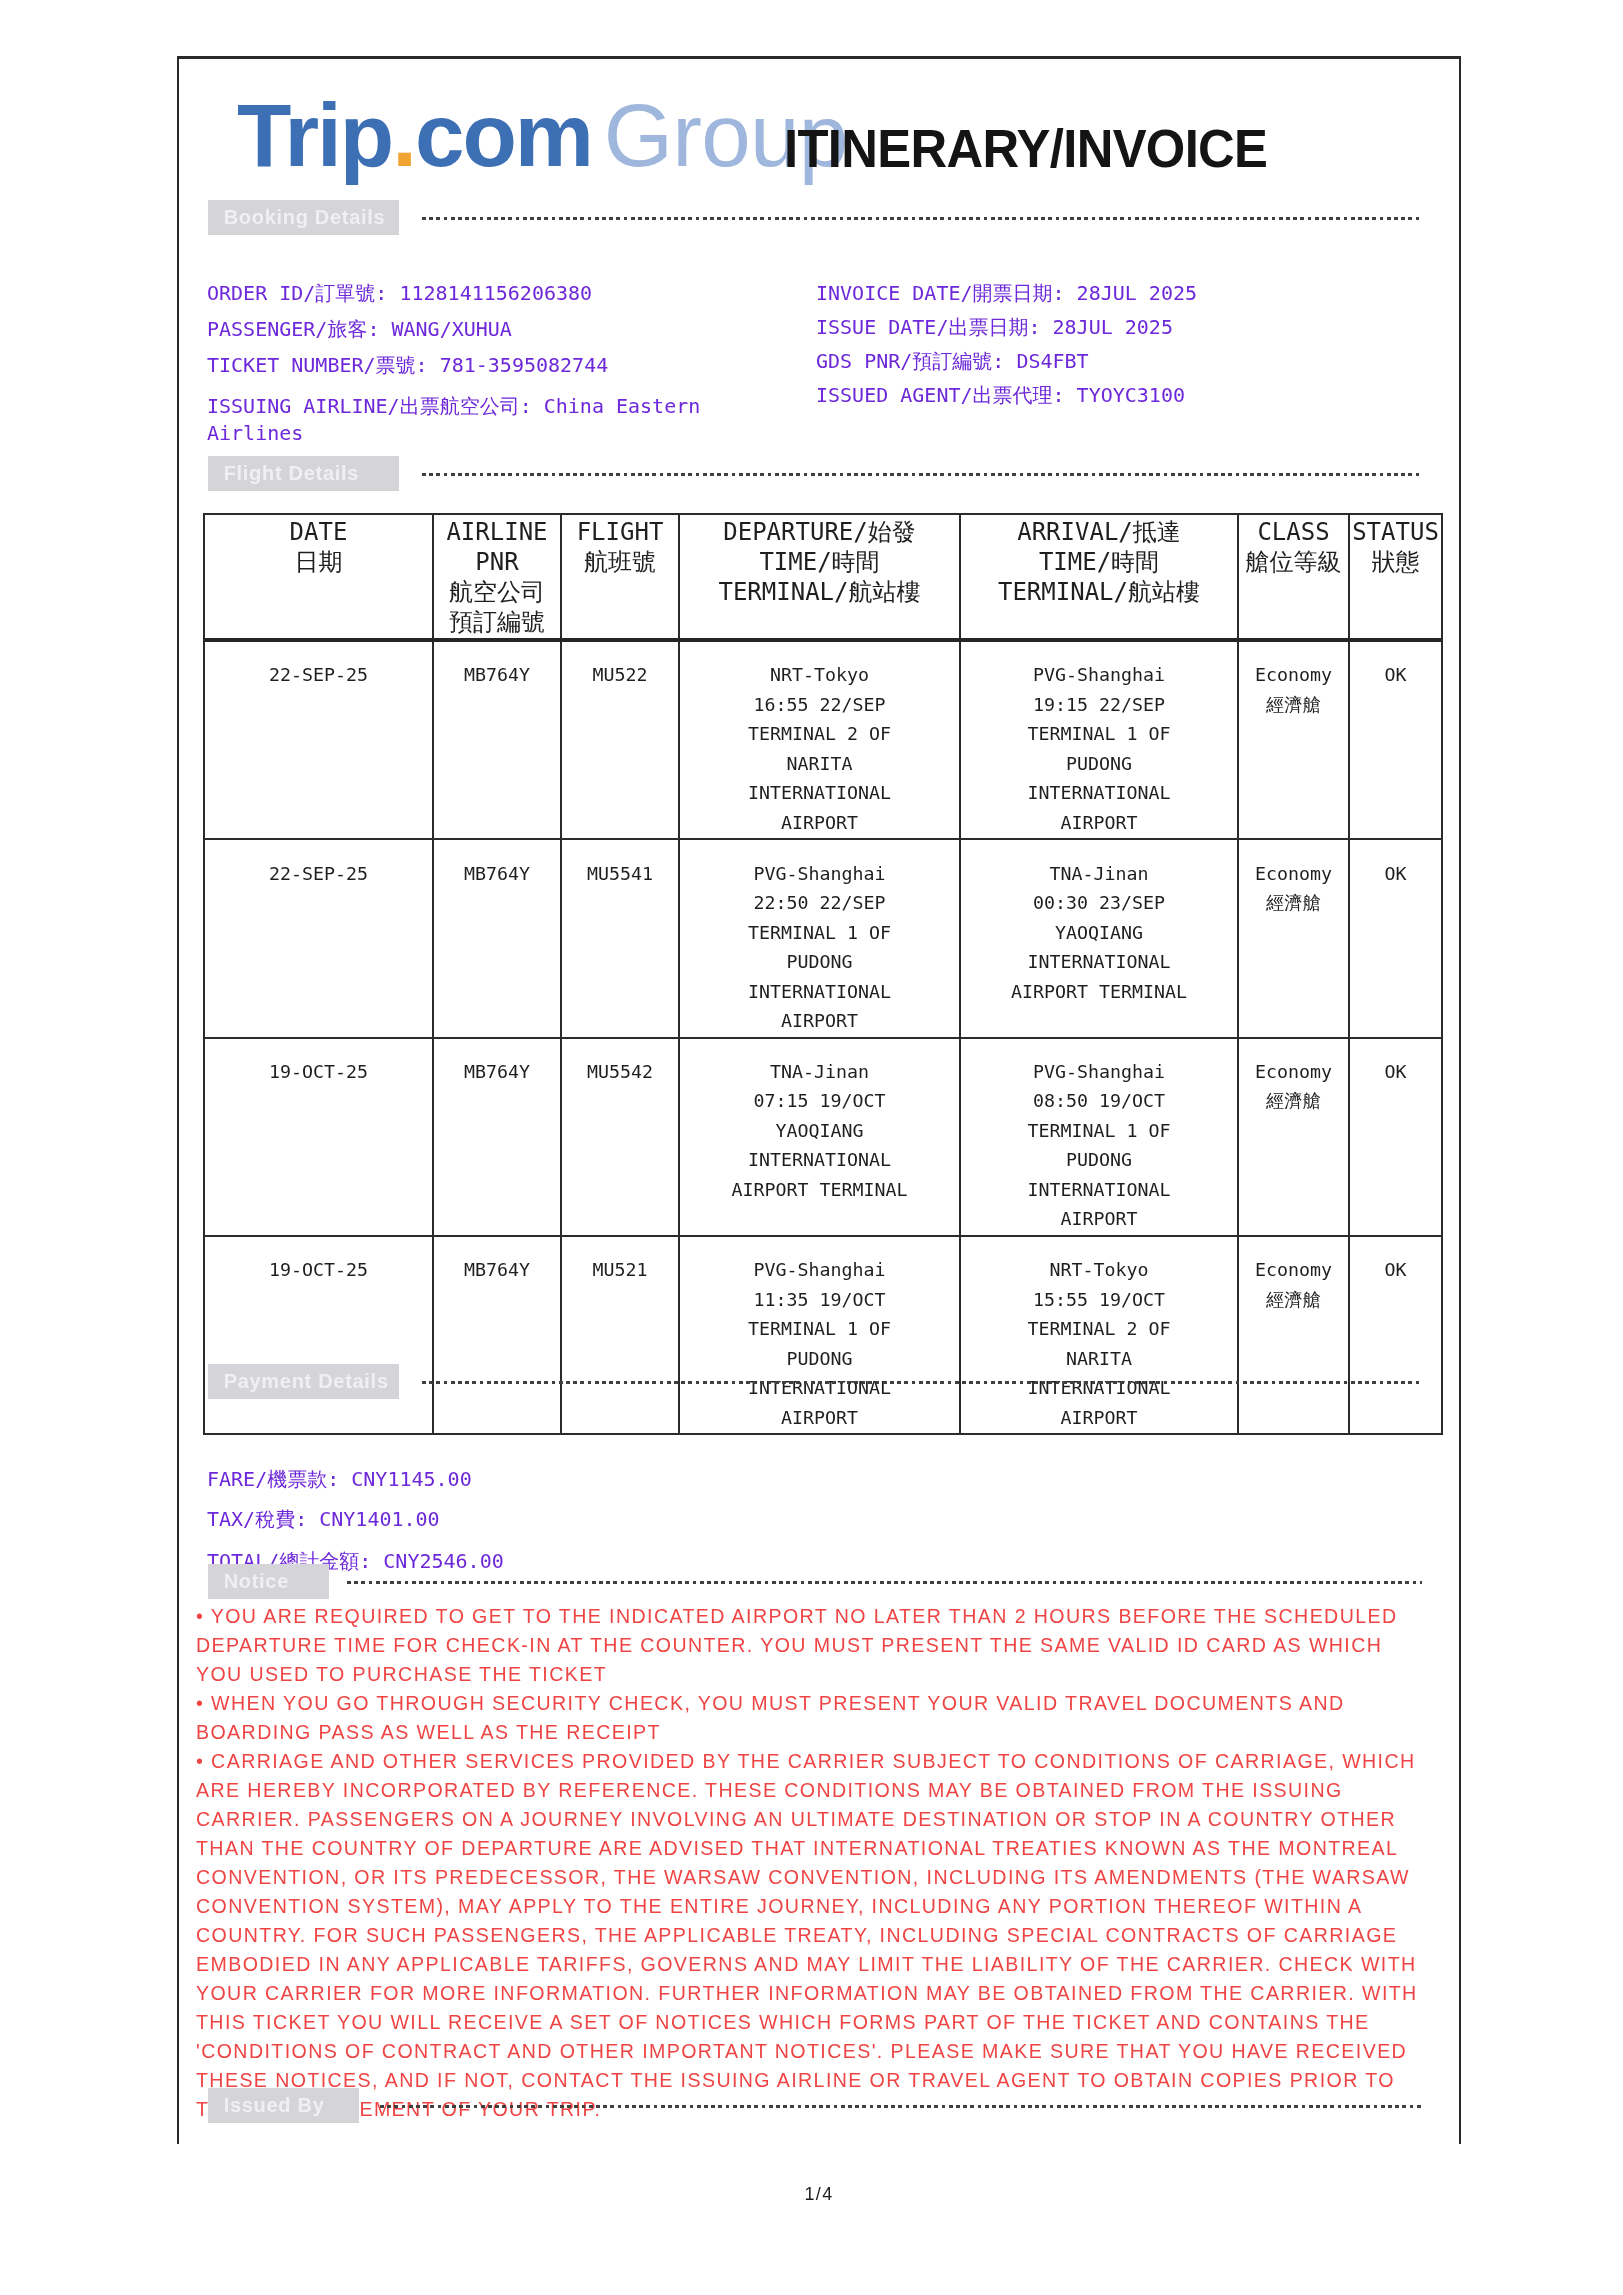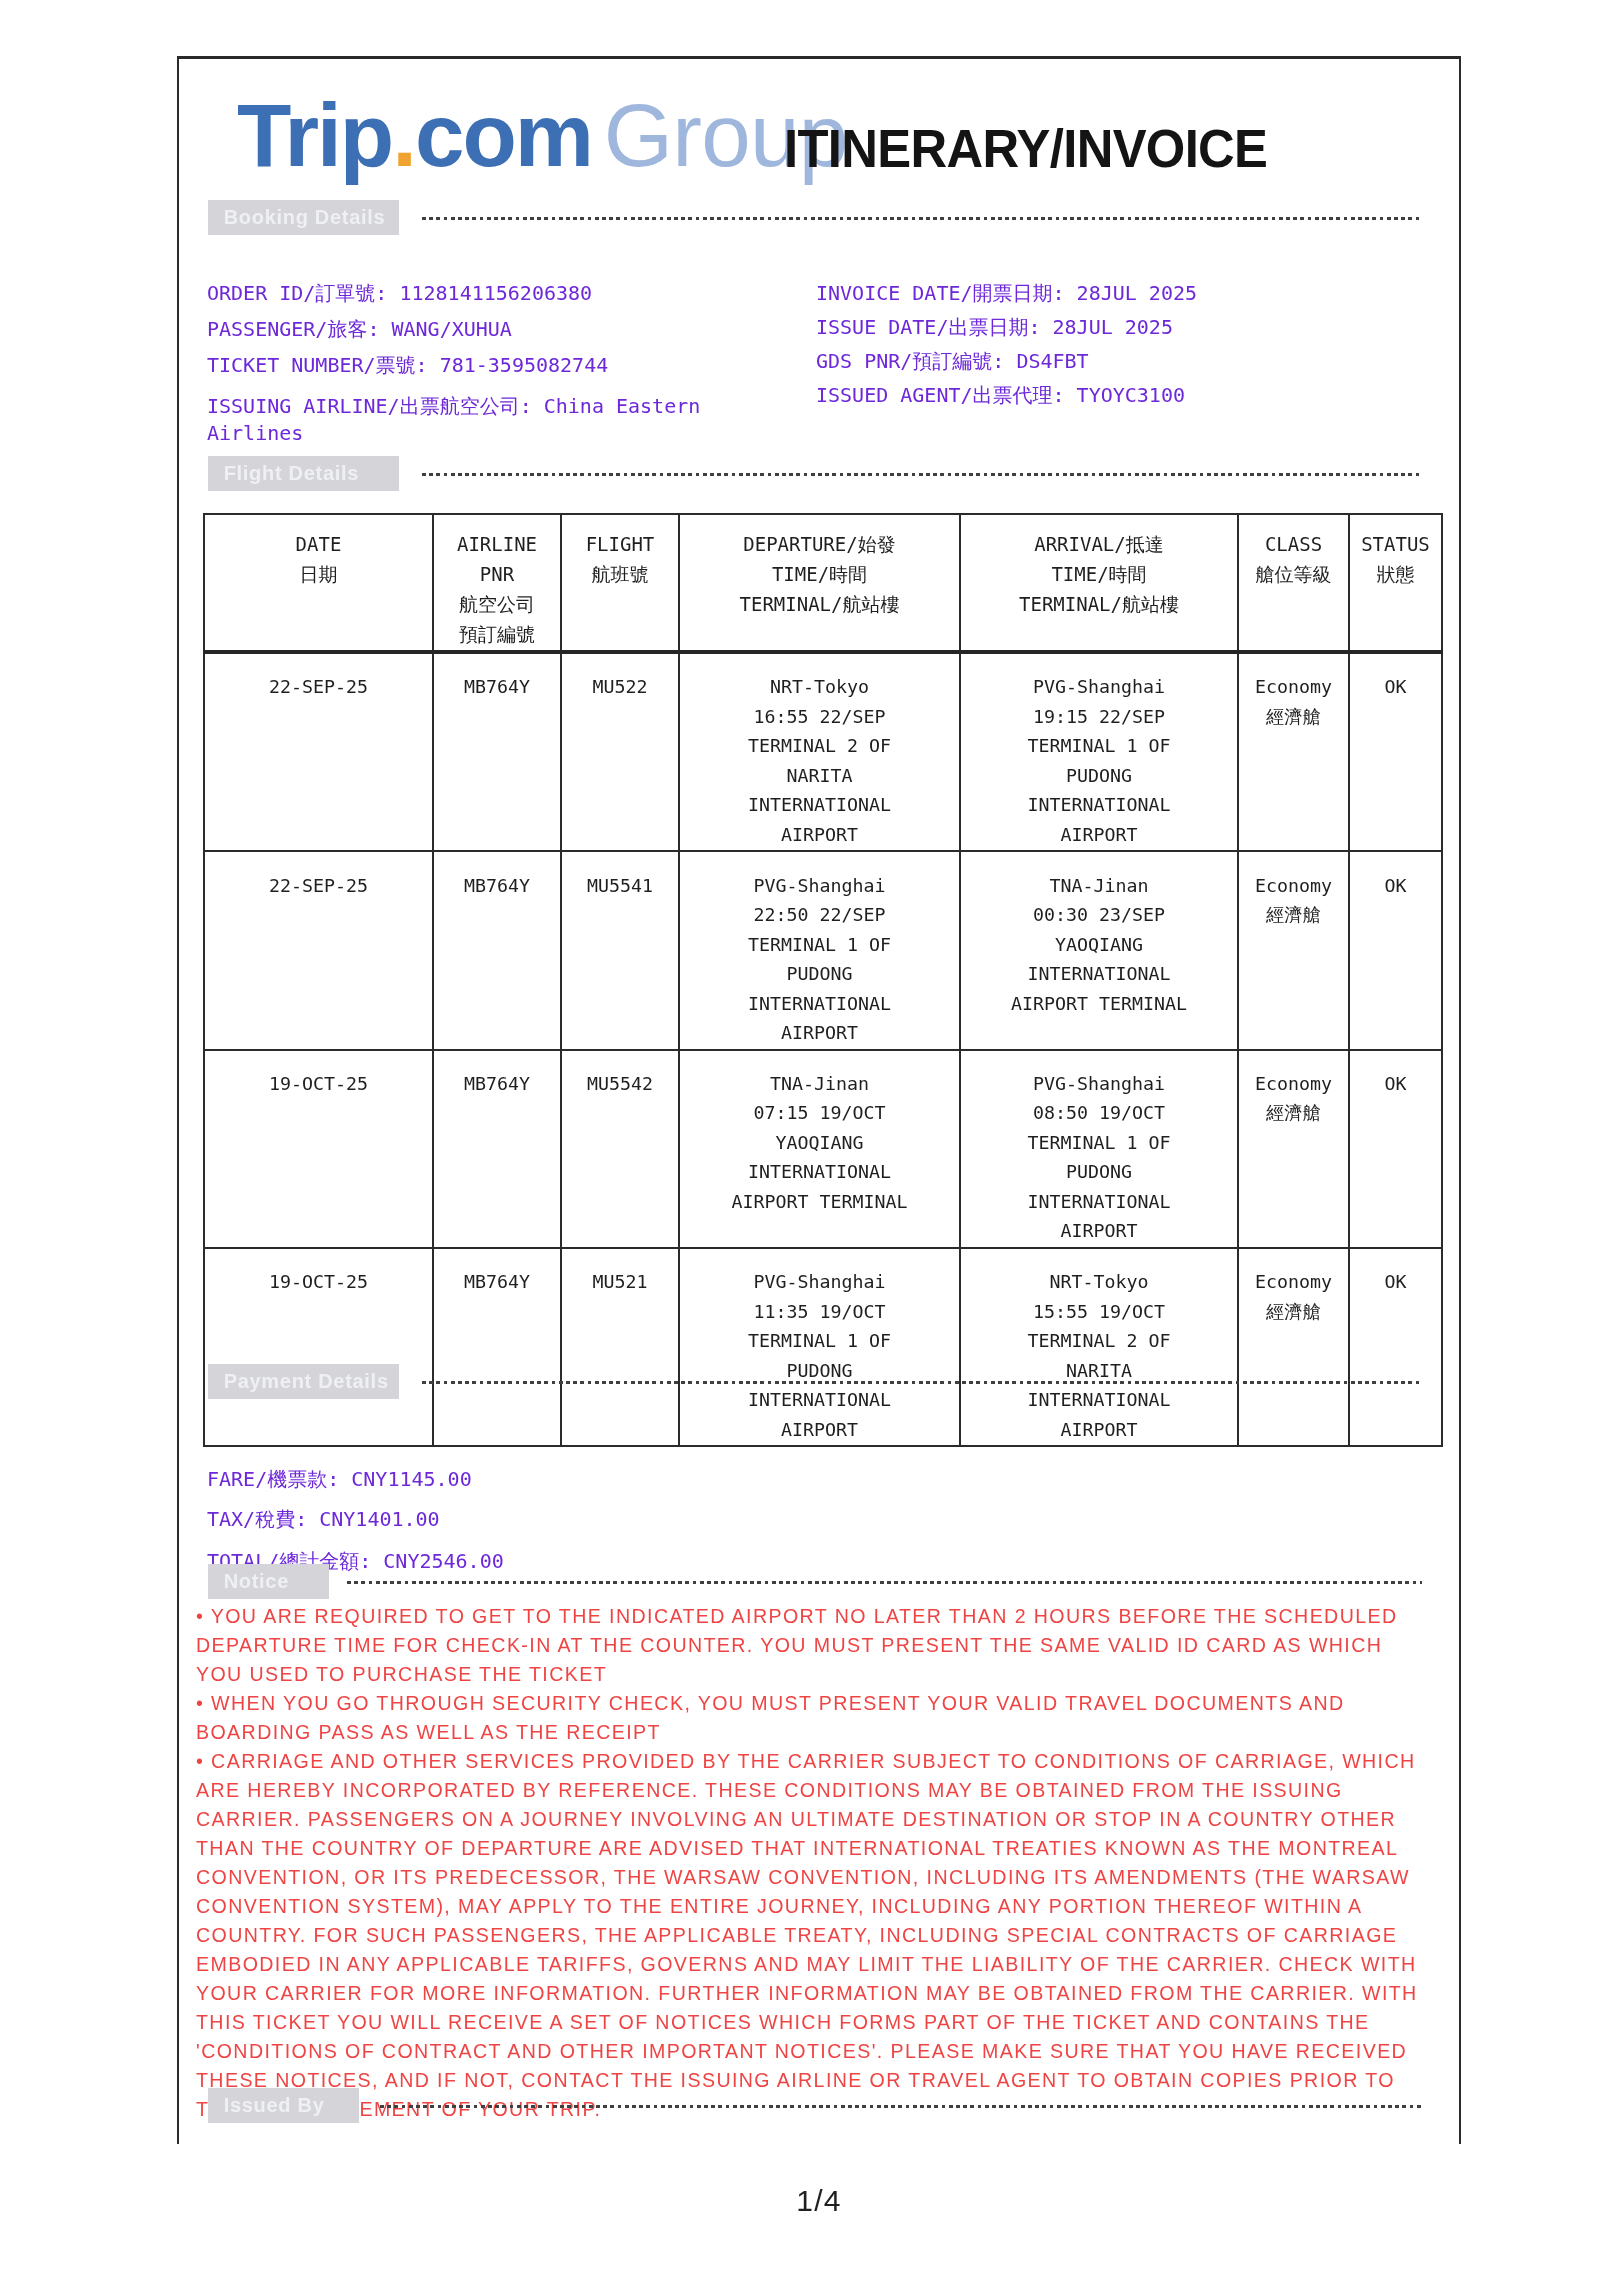--- a/index.html
+++ b/index.html
@@ -46,39 +46,39 @@
   
   table.flights {
     position:absolute; left:203px; top:513px; width:1238px;
     border-collapse:collapse; table-layout:fixed;
   }
   table.flights th, table.flights td {
     border:2px solid #2b2b2b; vertical-align:top; text-align:center;
     font-family:"DejaVu Sans Mono","Liberation Mono",monospace;
     white-space:pre-line; color:#1f1f1f; box-sizing:border-box;
   }
-  table.flights th { font-size:19px; font-weight:normal; line-height:30px; padding-top:14px; border-bottom:4.6px solid #262626; }
+  table.flights th { font-size:24px; font-weight:normal; line-height:30px; padding-top:2px; border-bottom:4.6px solid #262626; }
   table.flights td { font-size:18.3px; line-height:29.5px; padding-top:18.3px; }
   table.flights tr.hdr  { height:114px; }
   table.flights tr.r0   { height:173px; }
   table.flights tr.r1   { height:174px; }
   table.flights tr.r2   { height:175px; }
   table.flights tr.r3   { height:194px; }
 
   
   .notice-block {
     position:absolute; left:196px; top:1602px; width:1238px;
     font-size:19.6px; line-height:29px; letter-spacing:1.4px; color:#ef4444;
   }
   .notice-block p { margin:0; }
   .notice-block p::before { content:"\2022  "; }
 
   .page-num {
     position:absolute; left:177px; top:2184px; width:1284px; text-align:center;
-    font-size:30px; color:#1f1f1f; letter-spacing:1.3px;
+    font-size:18px; color:#1f1f1f; letter-spacing:1.3px;
   }
 </style>
 </head>
 <body>
 
 <div class="frame"></div>
 
 <div class="logo">
   <span class="b">Trip</span><span class="dot">.</span><span class="b">com</span><span class="grp">Group</span>
 </div>

